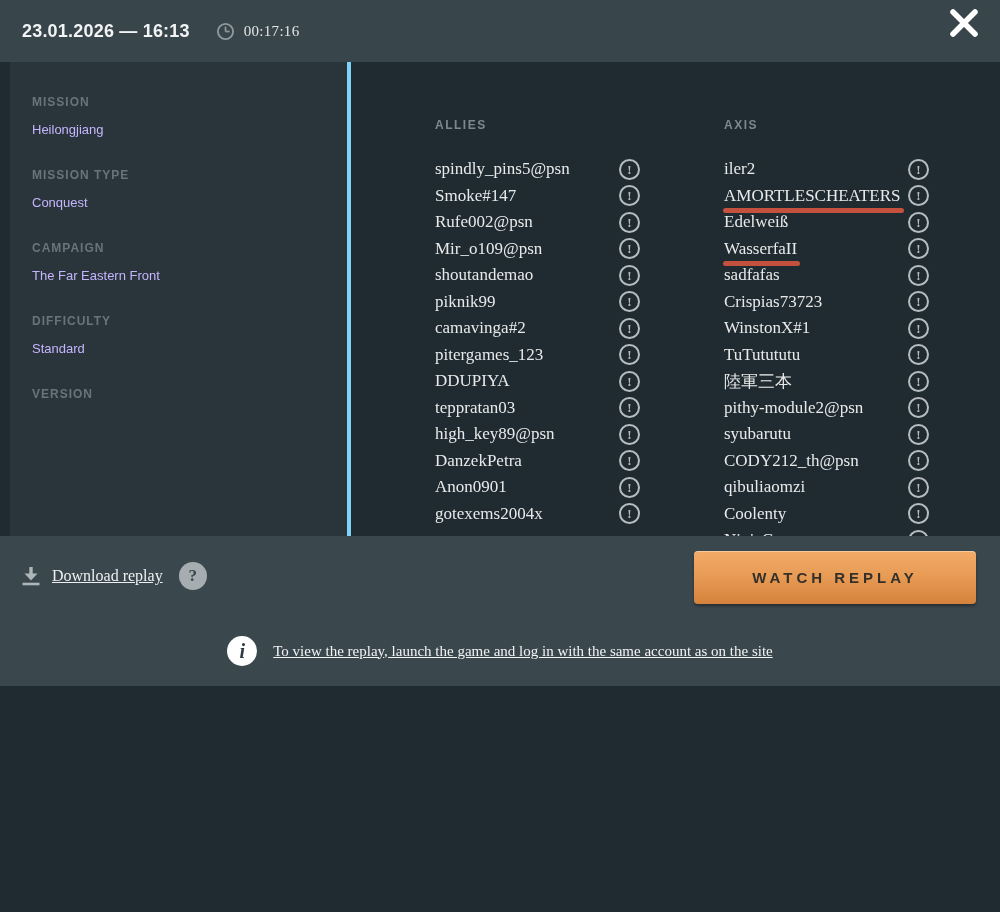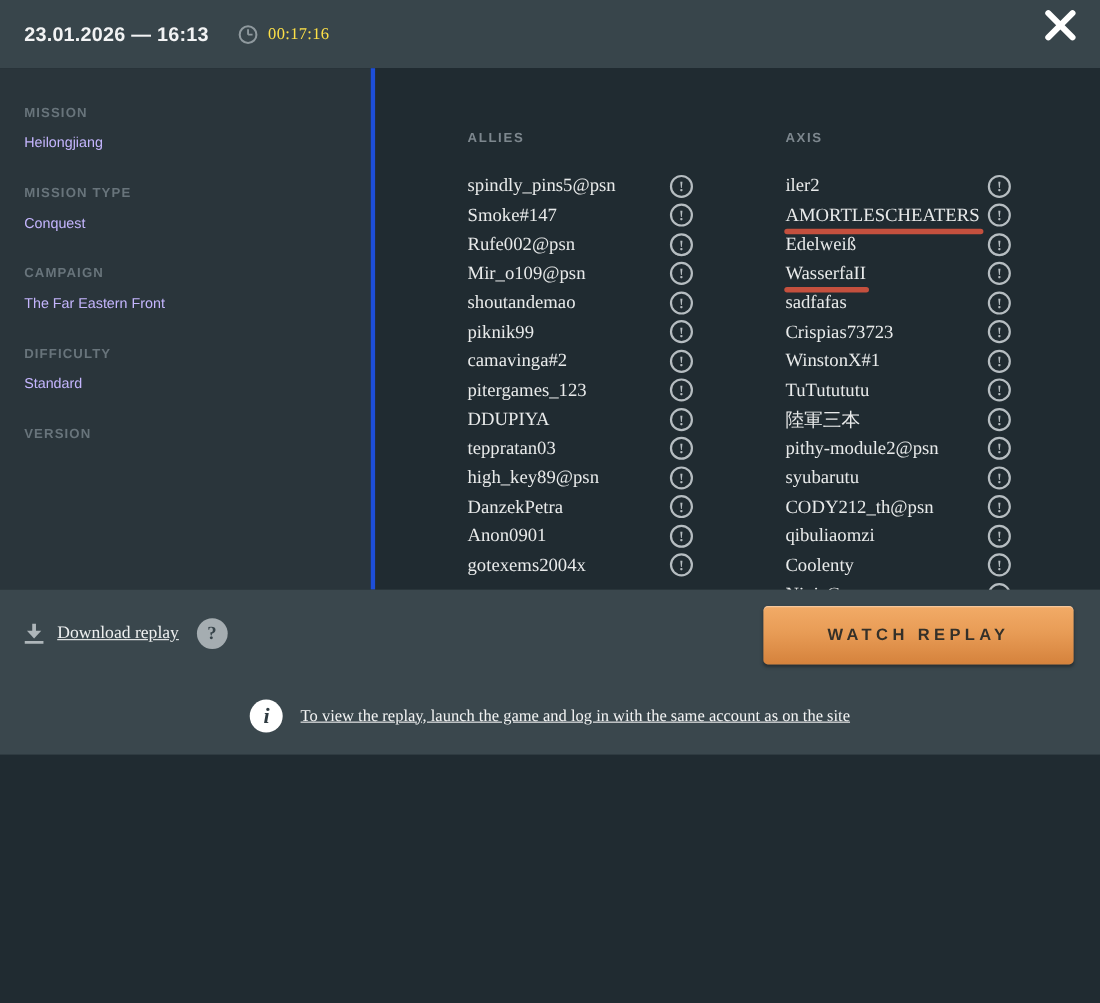--- a/index.html
+++ b/index.html
@@ -13,43 +13,44 @@
   .page { width:1000px; height:686px; display:flex; flex-direction:column; }
 
   
   .topbar {
     height:62px; background:#38454b; flex:0 0 62px;
     display:flex; align-items:center; padding:0 18px 0 22px;
   }
   .date-text { font-size:18px; font-weight:bold; color:#f2f3f4; letter-spacing:.2px; }
   .clock-icon { margin-left:26px; display:flex; align-items:center; }
   .duration-text {
-    font-family:"Liberation Serif", serif; font-size:15px; color:#fde047;
+    font-family:"Liberation Serif", serif; font-size:15px; color:#e5e5e5;
     margin-left:9px; letter-spacing:.3px;
   }
   .close-btn {
     margin-left:auto; width:36px; height:36px; align-self:flex-start; margin-top:6px;
     background:none; border:none; cursor:pointer; display:flex; align-items:center; justify-content:center;
   }
 
   
   .body-row { flex:1 1 auto; display:flex; min-height:0; }
   .sidebar {
     width:337px; flex:0 0 337px; background:#2a353b;
     padding:34px 20px 0 22px;
+    margin-left:10px;
   }
   .side-section { margin-bottom:31px; }
   .side-label {
     font-size:12px; font-weight:bold; color:#68747b; letter-spacing:1px;
     text-transform:uppercase; line-height:13px;
   }
   .side-value { font-size:13px; color:#c4b5fd; margin-top:12px; line-height:17px; }
 
   .main {
-    flex:1 1 auto; background:#202b31; border-left:4px solid #1d4ed8;
+    flex:1 1 auto; background:#202b31; border-left:4px solid #7dd3fc;
     padding:57px 0 0 84px; display:flex; gap:84px;
   }
   .team-col { width:205px; flex:0 0 205px; }
   .team-title {
     font-size:12px; font-weight:bold; color:#7d878e; letter-spacing:1.5px;
     text-transform:uppercase; line-height:13px; margin-bottom:24px;
   }
   .player-row {
     height:26.5px; display:flex; align-items:center; justify-content:space-between;
   }

